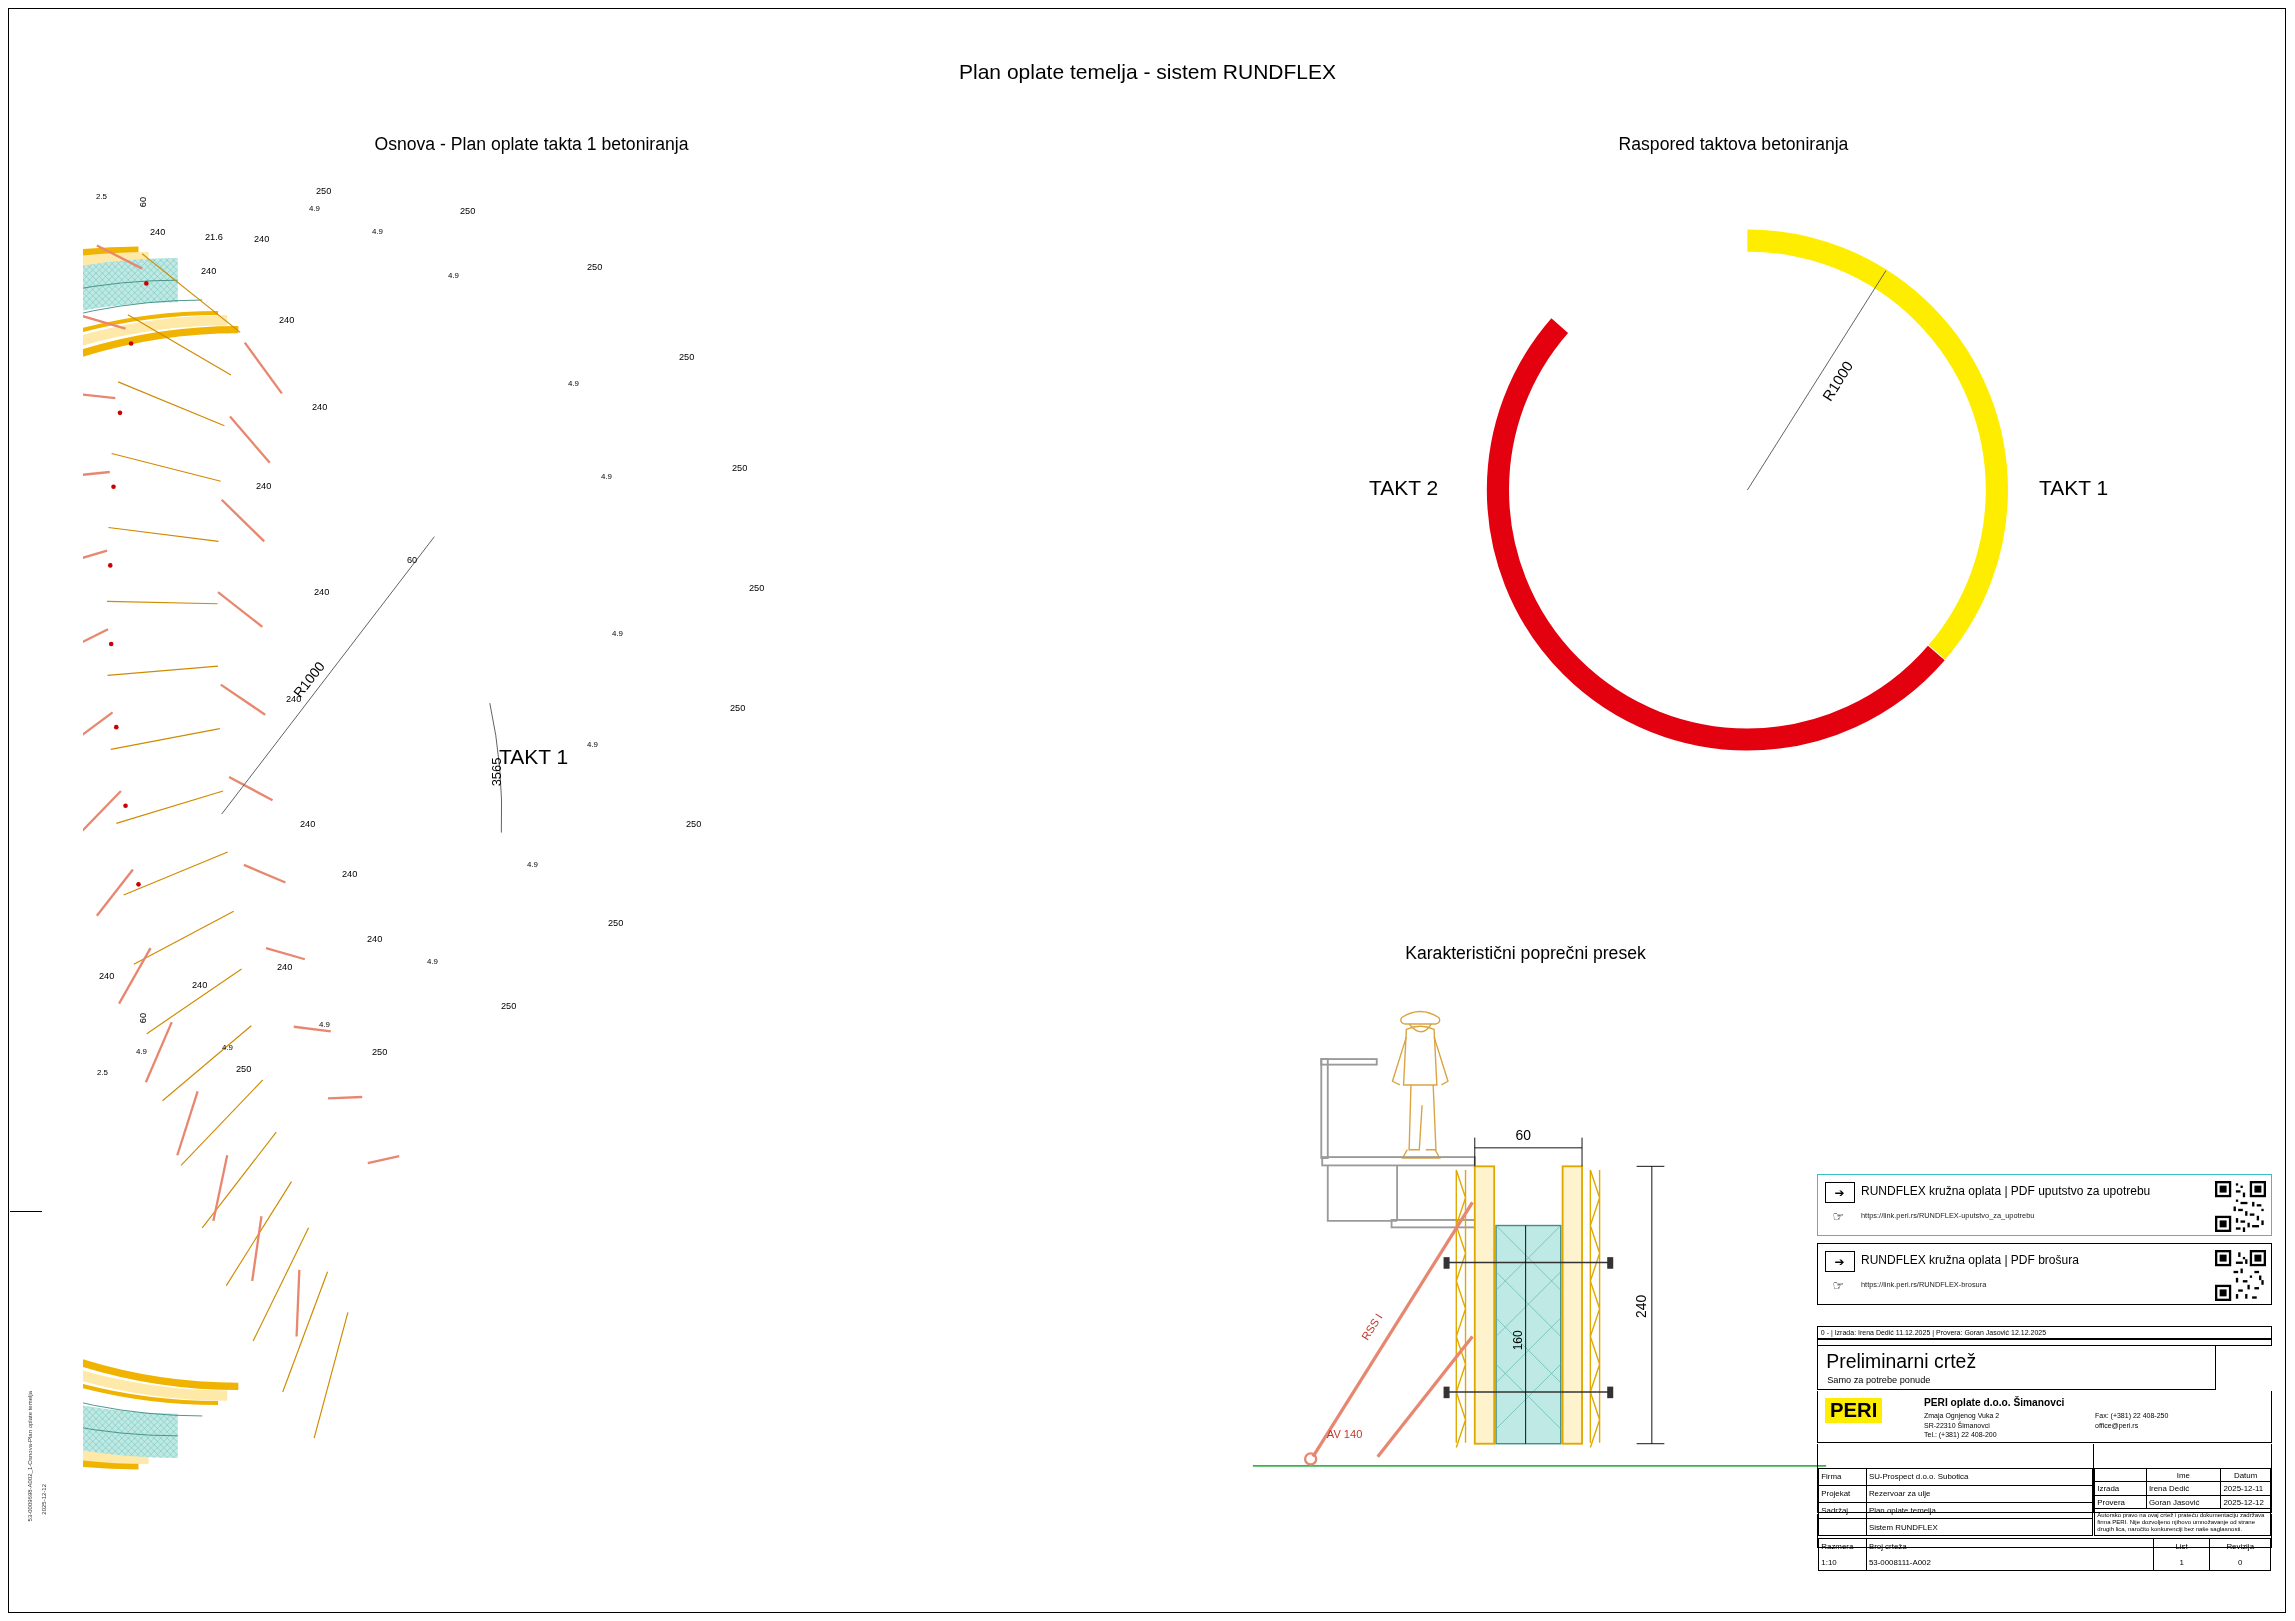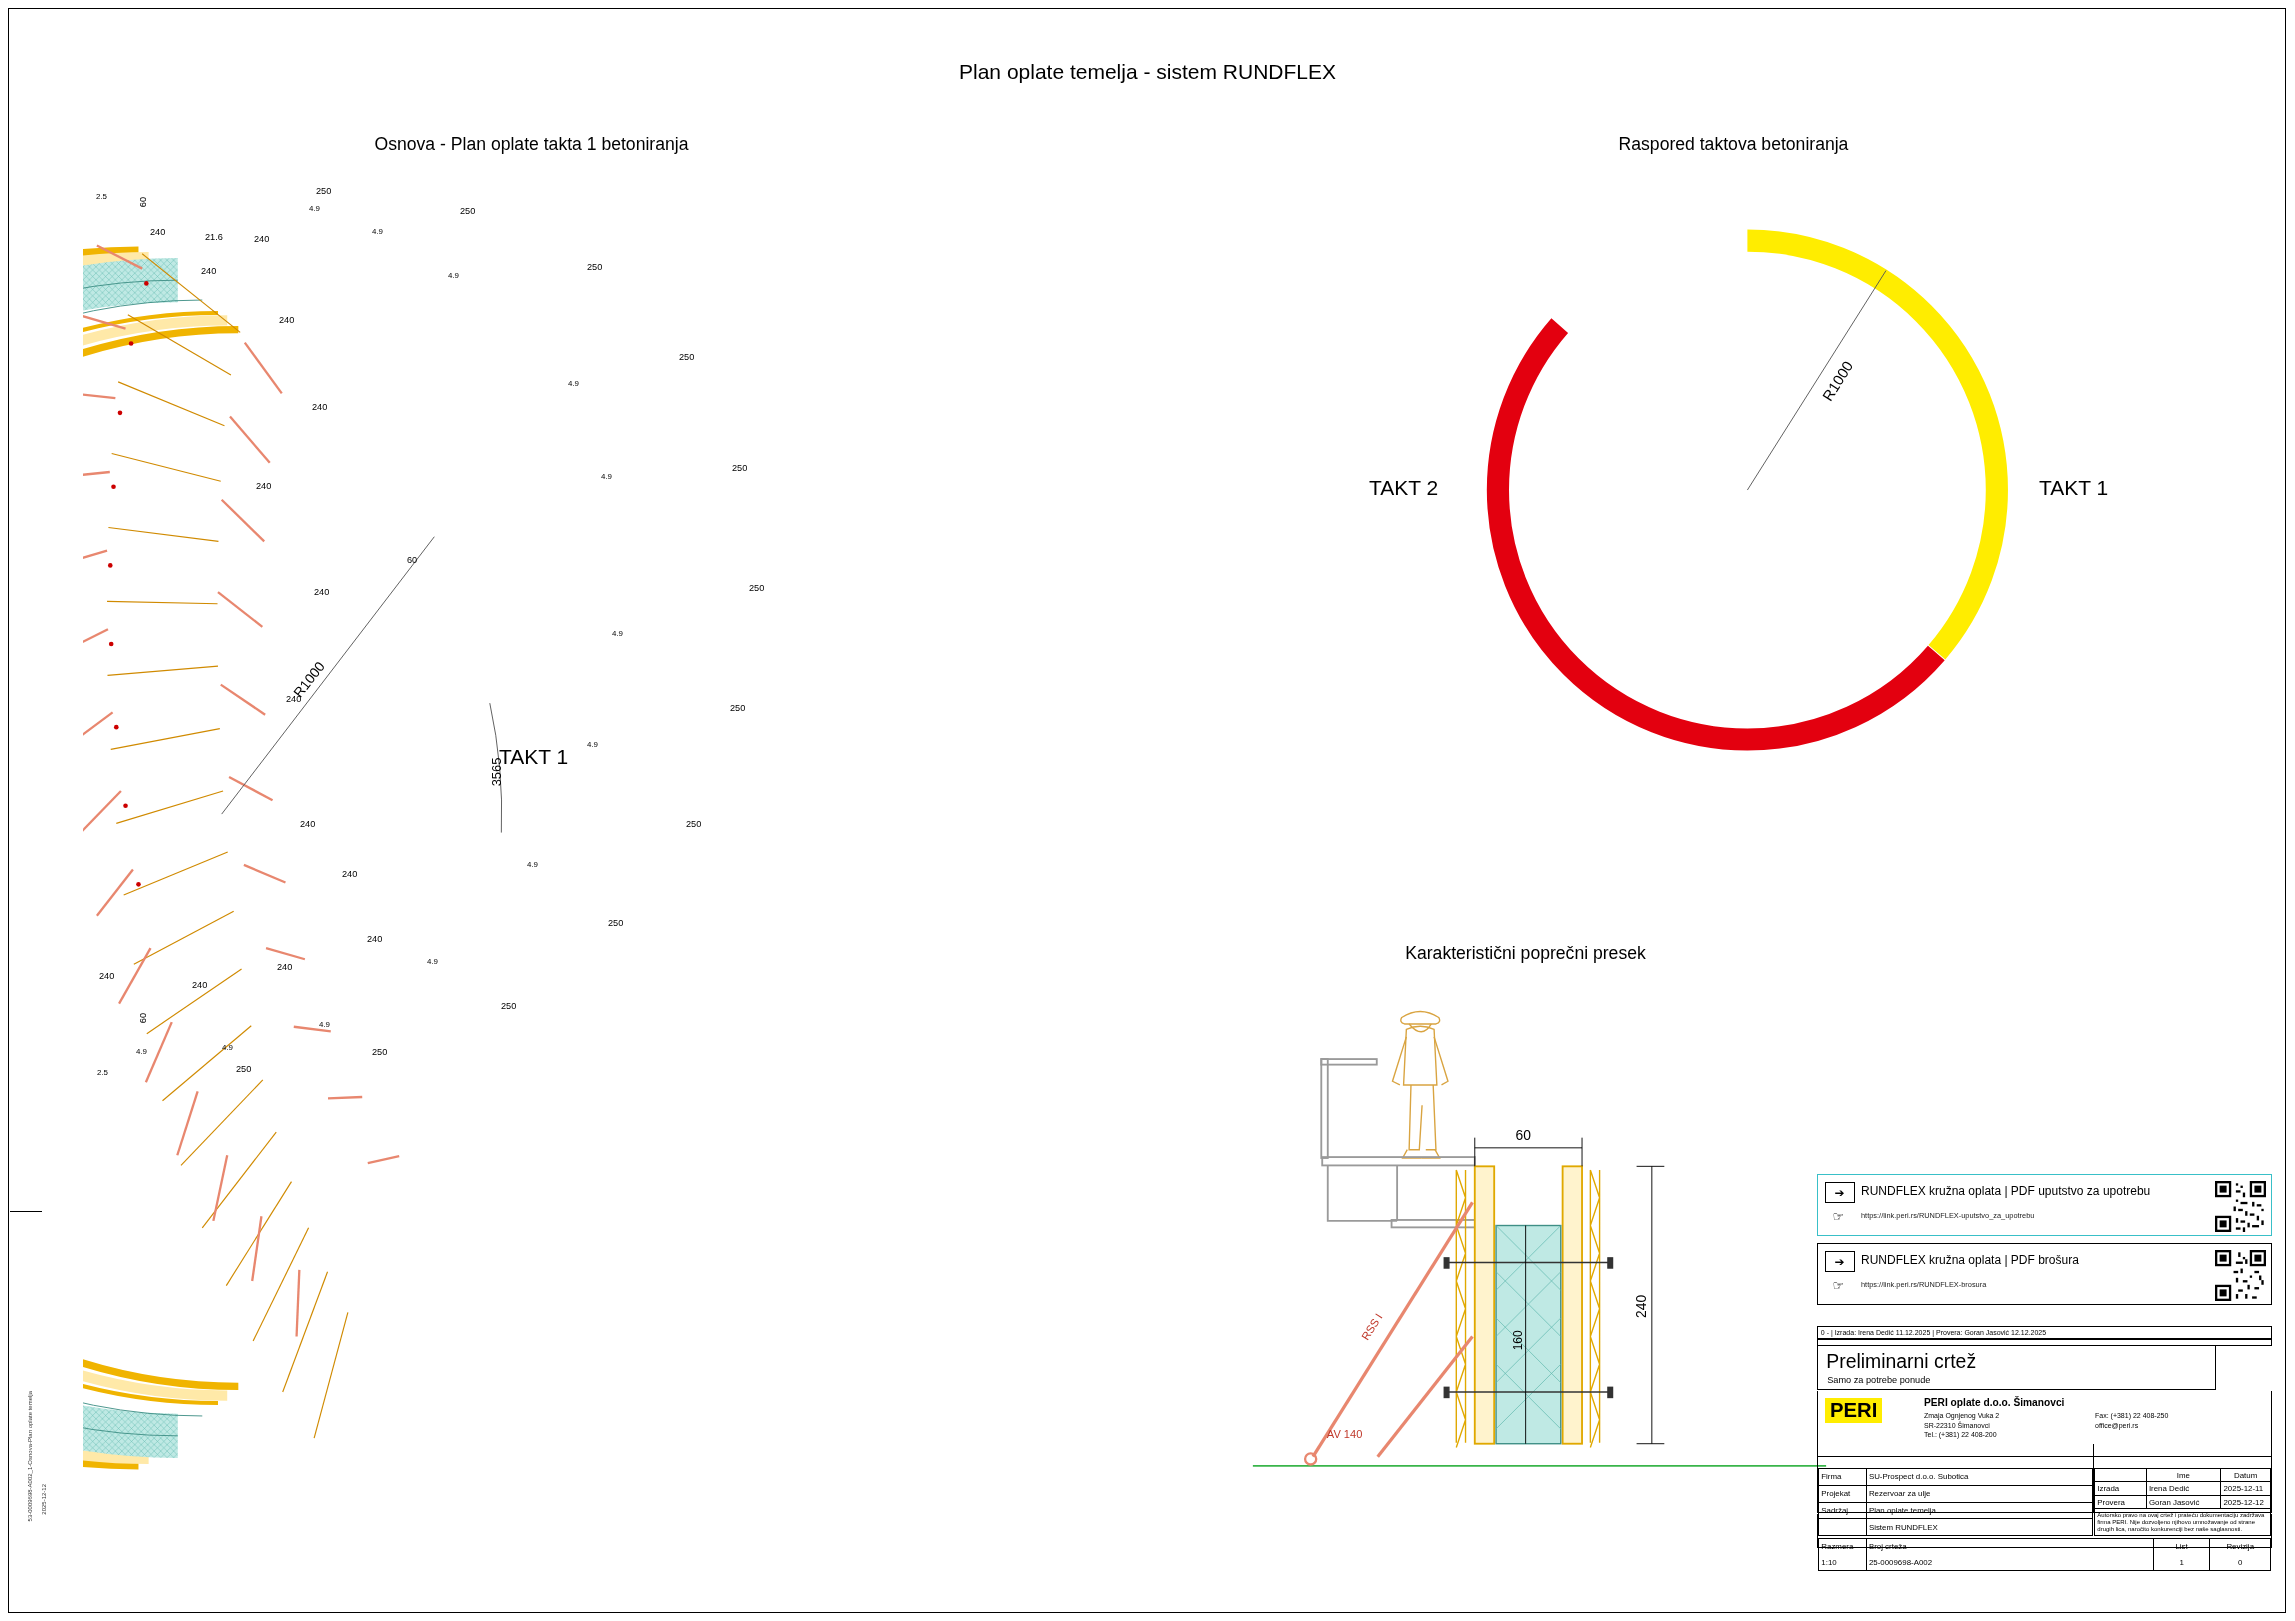--- a/index.html
+++ b/index.html
@@ -384,21 +384,21 @@
     <div class="tb" style="left:0;top:0;width:455px;height:13px;" data-name="revision-strip">
       <div class="abs tiny2" style="left:2.8px;top:2.3px;" data-name="revision-line">0 - | Izrada: Irena Dedić 11.12.2025 | Provera: Goran Jasović 12.12.2025</div>
     </div>
     <div class="tb" style="left:0;top:13px;width:455px;height:7.4px;" data-name="revision-empty-strip"></div>
 
     <div class="tb" style="left:0;top:20.3px;width:399px;height:44px;border-top:none;" data-name="preliminary-box">
       <div class="abs prelim" style="left:8.3px;top:3.7px;" data-name="preliminary-title">Preliminarni crtež</div>
       <div class="abs prelim2" style="left:9.2px;top:29px;" data-name="preliminary-subtitle">Samo za potrebe ponude</div>
     </div>
 
-    <div class="tb" style="left:0;top:65px;width:455px;height:66px;border-top:none;text-decoration:underline;" data-name="company-box">
+    <div class="tb" style="left:0;top:65px;width:455px;height:52px;border-top:none;text-decoration:underline;" data-name="company-box">
       <div class="abs" style="left:7.4px;top:7.4px;" data-name="peri-logo">
         <span class="peri" data-name="peri-logo-text">PERI</span>
       </div>
       <div class="abs" style="left:106px;top:5.5px;font-size:10.2px;font-weight:bold;" data-name="company-name">PERI oplate d.o.o. Šimanovci</div>
       <div class="abs tiny2" style="left:106px;top:21px;" data-name="company-addr1">Zmaja Ognjenog Vuka 2</div>
       <div class="abs tiny2" style="left:106px;top:30.5px;" data-name="company-addr2">SR-22310 Šimanovci</div>
       <div class="abs tiny2" style="left:106px;top:40px;" data-name="company-tel">Tel.: (+381) 22 408-200</div>
       <div class="abs tiny2" style="left:277px;top:21px;" data-name="company-fax">Fax: (+381) 22 408-250</div>
       <div class="abs tiny2" style="left:277px;top:30.5px;" data-name="company-mail">office@peri.rs</div>
     </div>
@@ -455,21 +455,21 @@
       <table class="tbl" data-name="bottom-table">
         <tbody>
             <tr data-name="table-row">
           <td style="width:42px;border-bottom:none;" data-name="scale-label">Razmera</td>
           <td style="border-bottom:none;" data-name="drawing-label">Broj crteža</td>
           <td style="width:51px;border-bottom:none;" class="ctr" data-name="sheet-label">List</td>
           <td style="width:55px;border-bottom:none;" class="ctr" data-name="rev-label">Revizija</td>
         </tr>
         <tr data-name="table-row">
           <td style="border-top:none;" data-name="scale-value">1:10</td>
-          <td style="border-top:none;" data-name="drawing-value">25-0009698-A002</td>
+          <td style="border-top:none;" data-name="drawing-value">53-0008111-A002</td>
           <td style="border-top:none;" class="ctr" data-name="sheet-value">1</td>
           <td style="border-top:none;" class="ctr" data-name="rev-value">0</td>
         </tr>
       </tbody>
         </table>
     </div>
   </div>
 </div>
 
 

